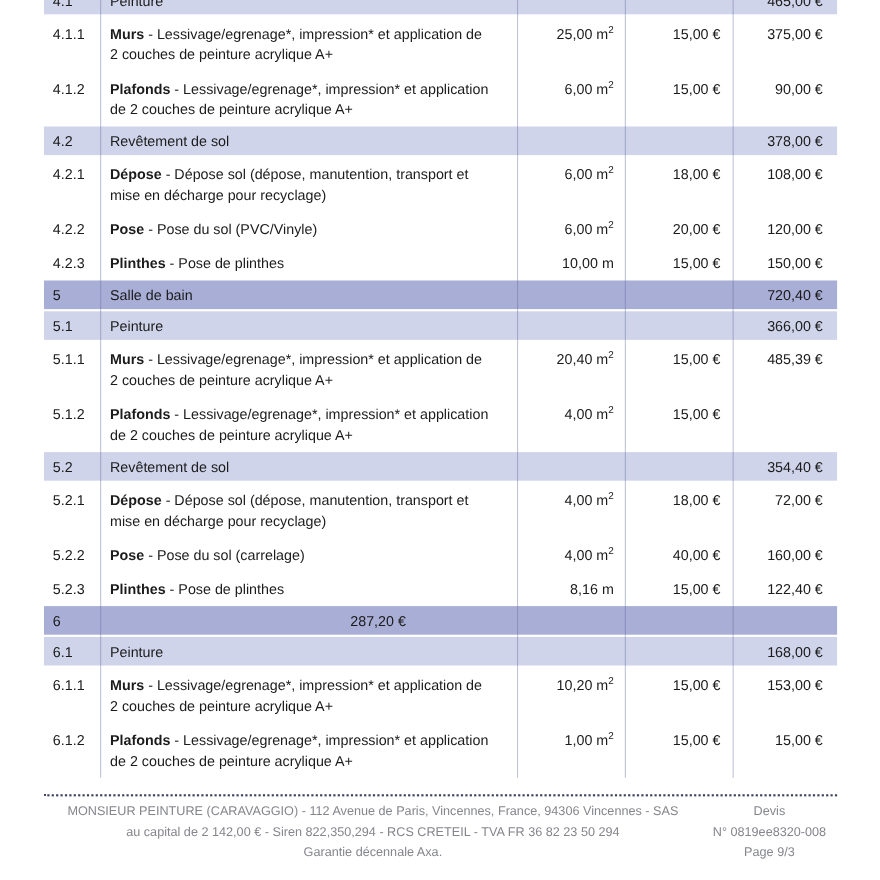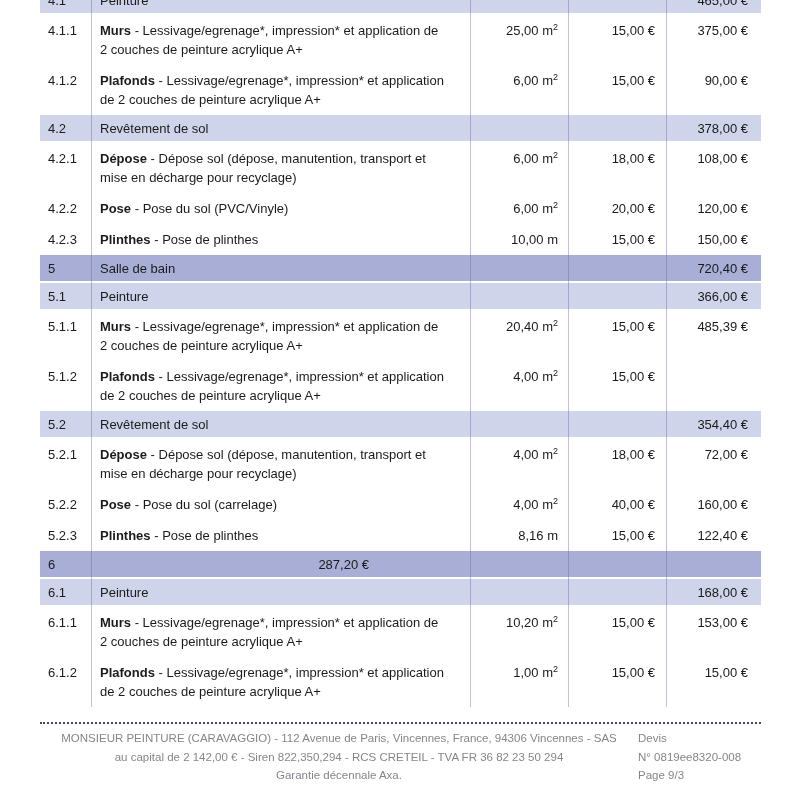--- a/index.html
+++ b/index.html
@@ -77,21 +77,21 @@
     left: 40px;
     top: 729px;
     width: 721px;
     display: flex;
     justify-content: space-between;
     font-size: 11.5px;
     line-height: 18.5px;
     color: var(--footer-text, #85868c);
   }
   .company { width: 598px; text-align: center; }
-  .docinfo { flex: 1; text-align: left; }
+  .docinfo { flex: 1; text-align: center; }
 </style>
 </head>
 <body>
 
 <div class="page">
 
   <div class="quote-table">
     <div class="vline v1"></div>
     <div class="vline v2"></div>
     <div class="vline v3"></div>

